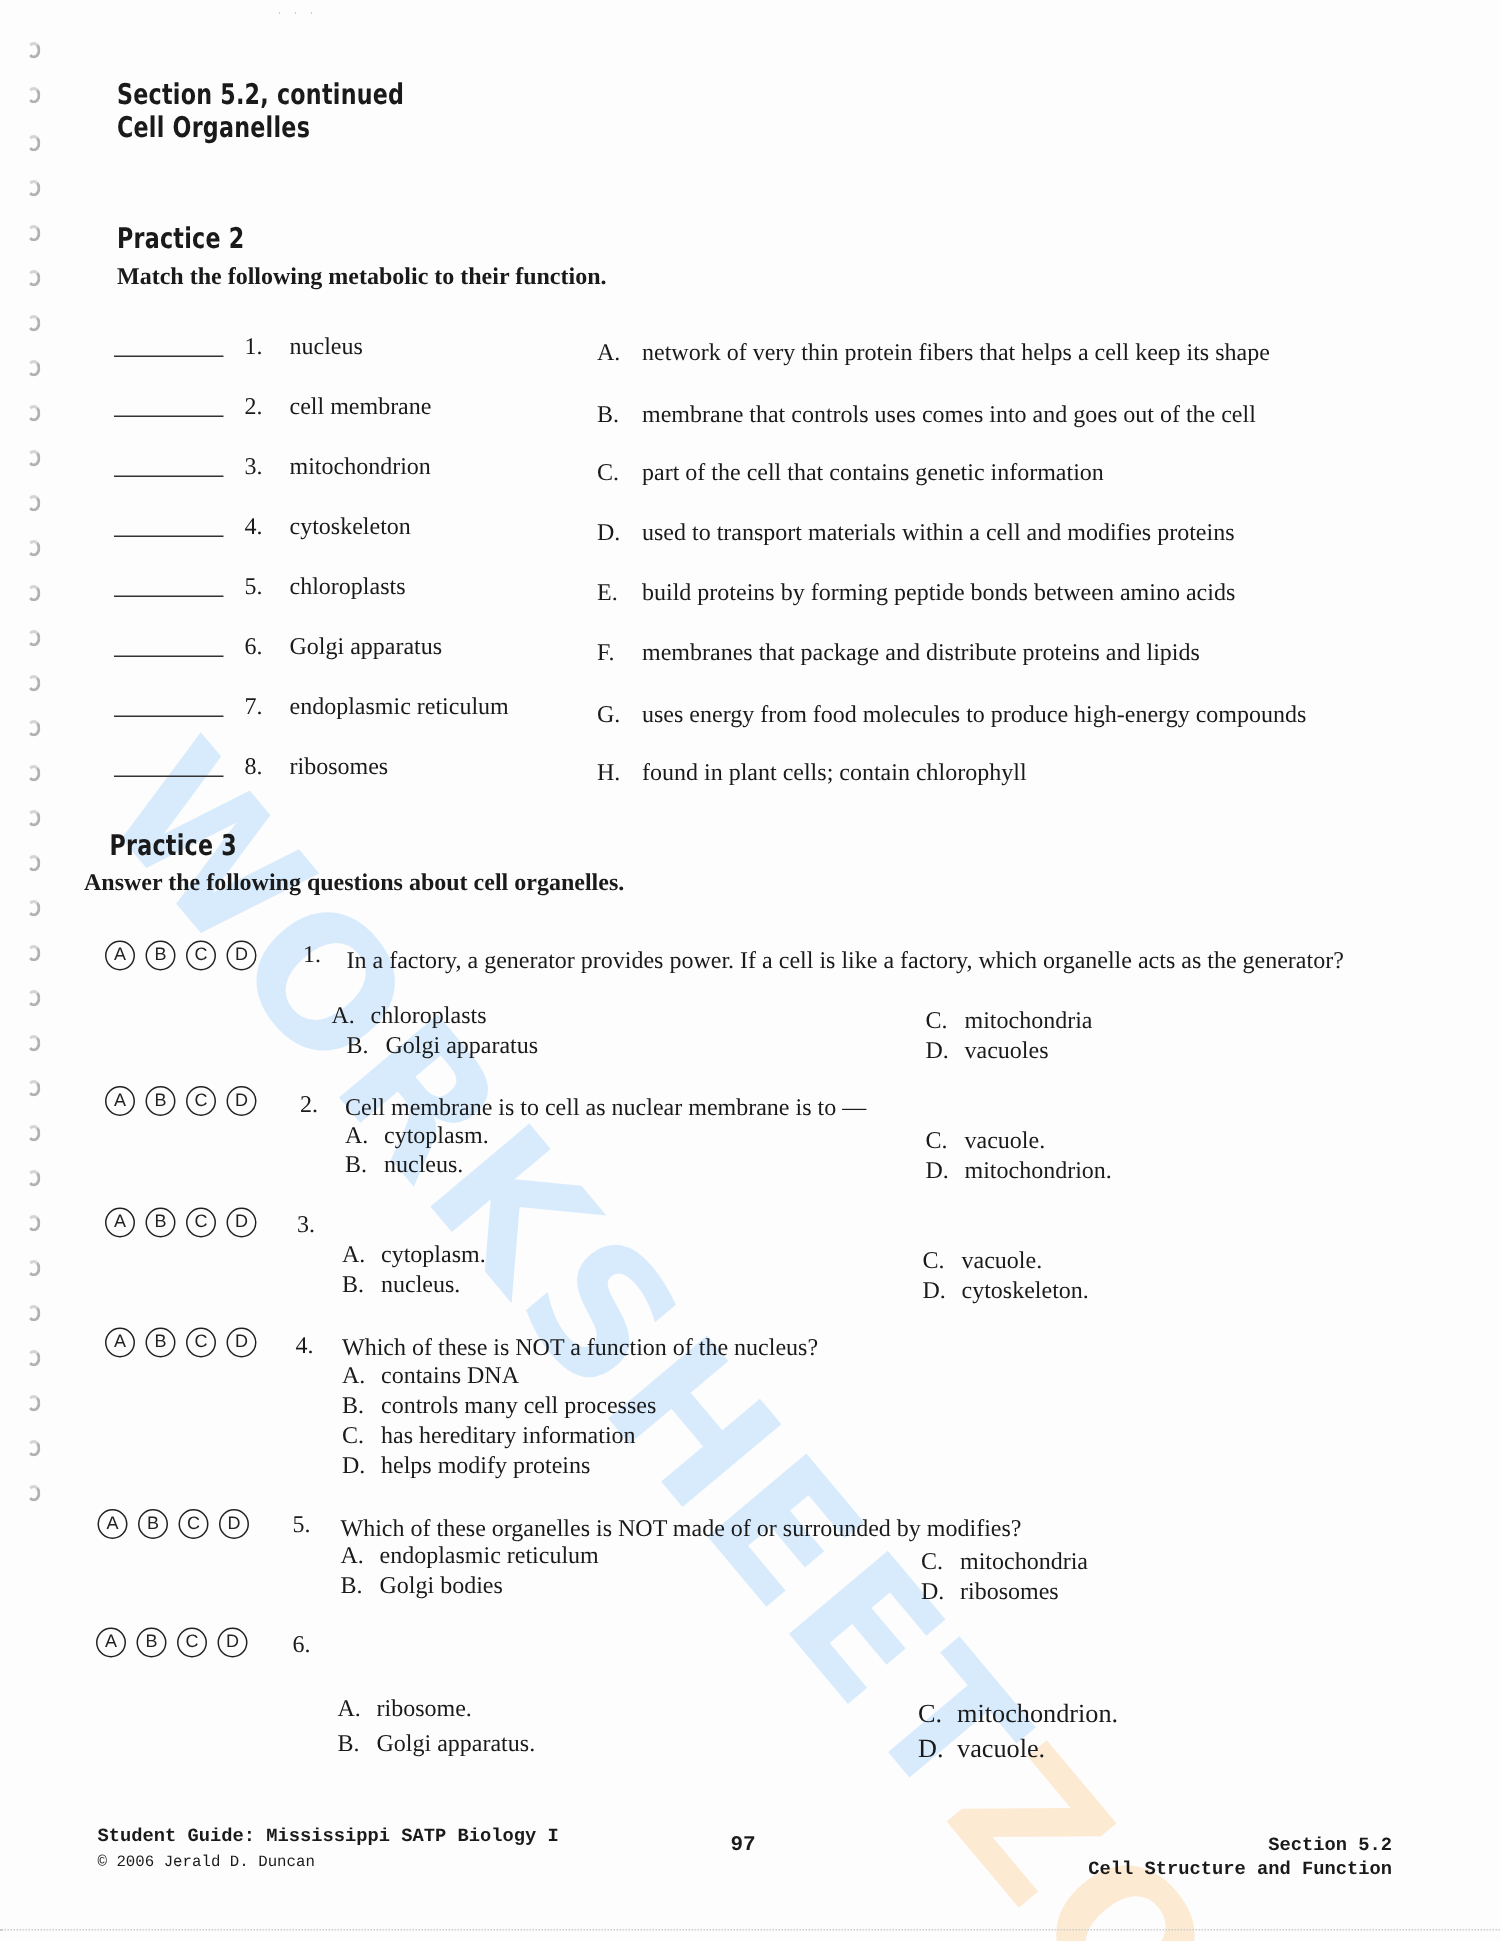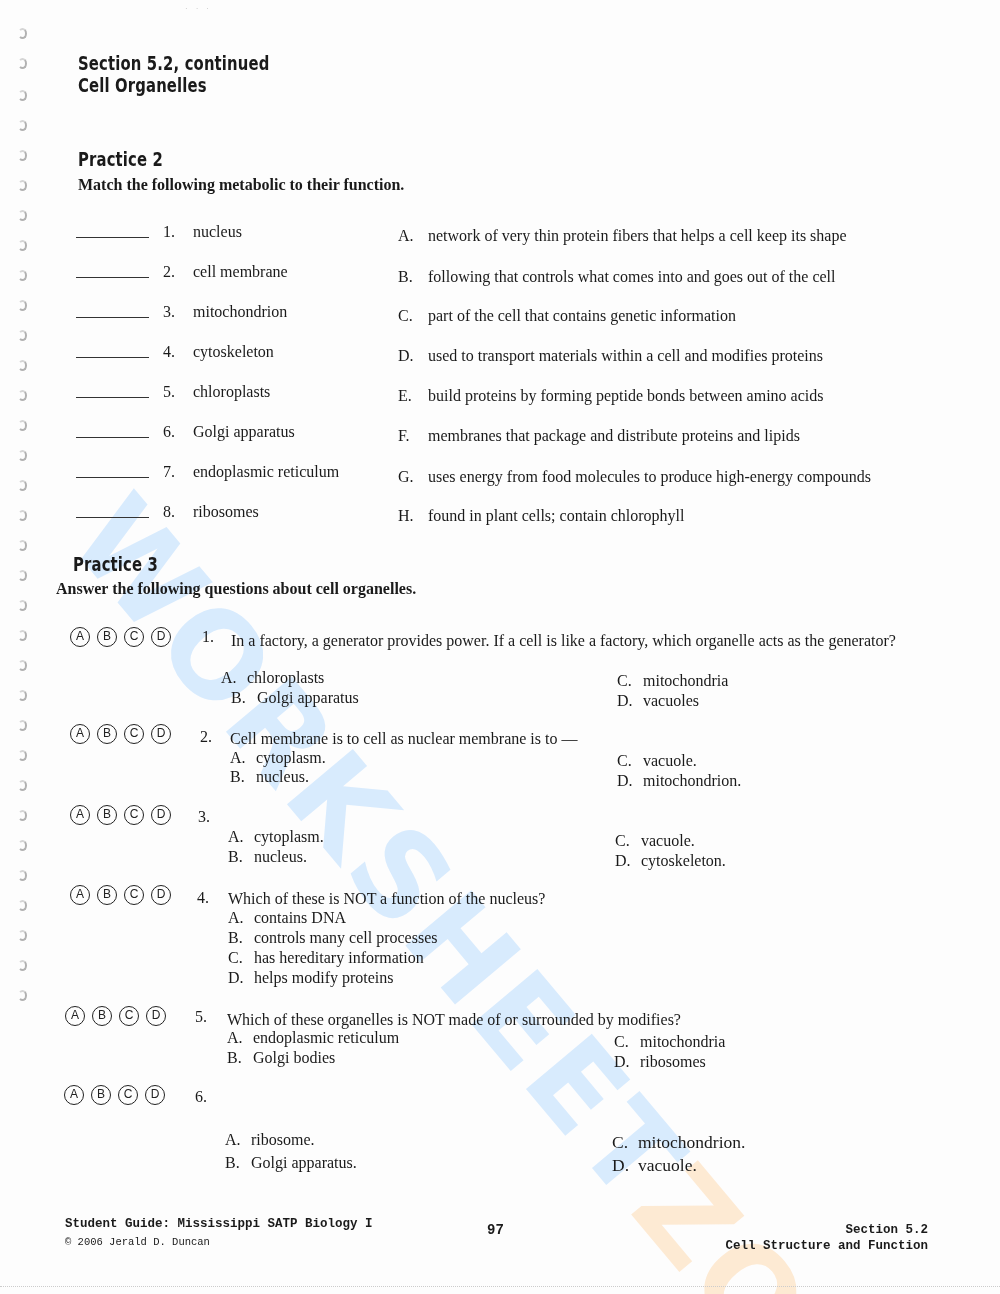--- a/index.html
+++ b/index.html
@@ -172,21 +172,21 @@
     </div>
     <div class="match-row" style="top:503px">
       <div class="blank"></div>
       <span class="num">8.</span>
       <span class="term">ribosomes</span>
     </div>
   </div>
 
   <div>
     <div class="def-row" style="top:227px"><span class="letter">A.</span><span>network of very thin protein fibers that helps a cell keep its shape</span></div>
-    <div class="def-row" style="top:268px"><span class="letter">B.</span><span>following that controls what comes into and goes out of the cell</span></div>
+    <div class="def-row" style="top:268px"><span class="letter">B.</span><span>membrane that controls uses comes into and goes out of the cell</span></div>
     <div class="def-row" style="top:307px"><span class="letter">C.</span><span>part of the cell that contains genetic information</span></div>
     <div class="def-row" style="top:347px"><span class="letter">D.</span><span>used to transport materials within a cell and modifies proteins</span></div>
     <div class="def-row" style="top:387px"><span class="letter">E.</span><span>build proteins by forming peptide bonds between amino acids</span></div>
     <div class="def-row" style="top:427px"><span class="letter">F.</span><span>membranes that package and distribute proteins and lipids</span></div>
     <div class="def-row" style="top:468px"><span class="letter">G.</span><span>uses energy from food molecules to produce high-energy compounds</span></div>
     <div class="def-row" style="top:507px"><span class="letter">H.</span><span>found in plant cells; contain chlorophyll</span></div>
   </div>
 
   <div class="practice-title heading-font" style="left:73px; top:553px;">Practice 3</div>
   <div class="instruction" style="left:56px; top:580px;">Answer the following questions about cell organelles.</div>

